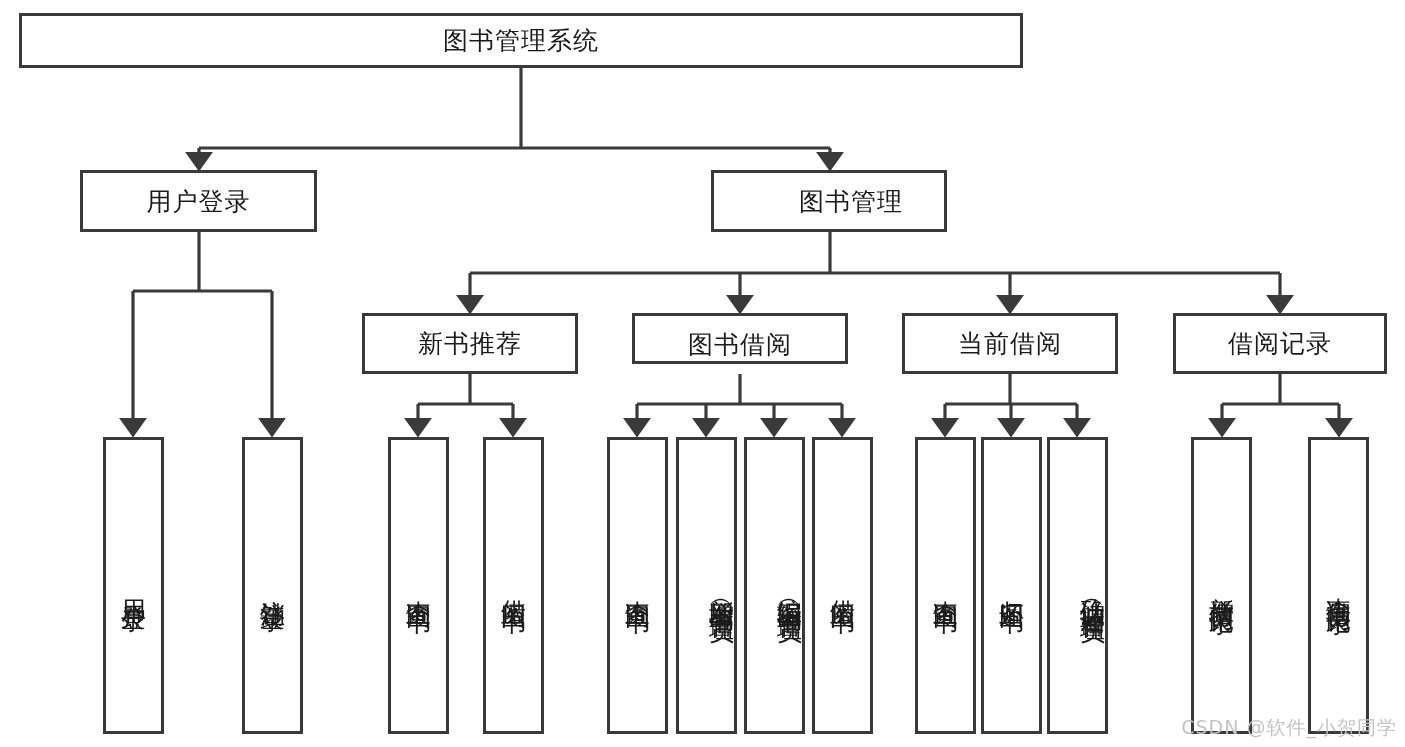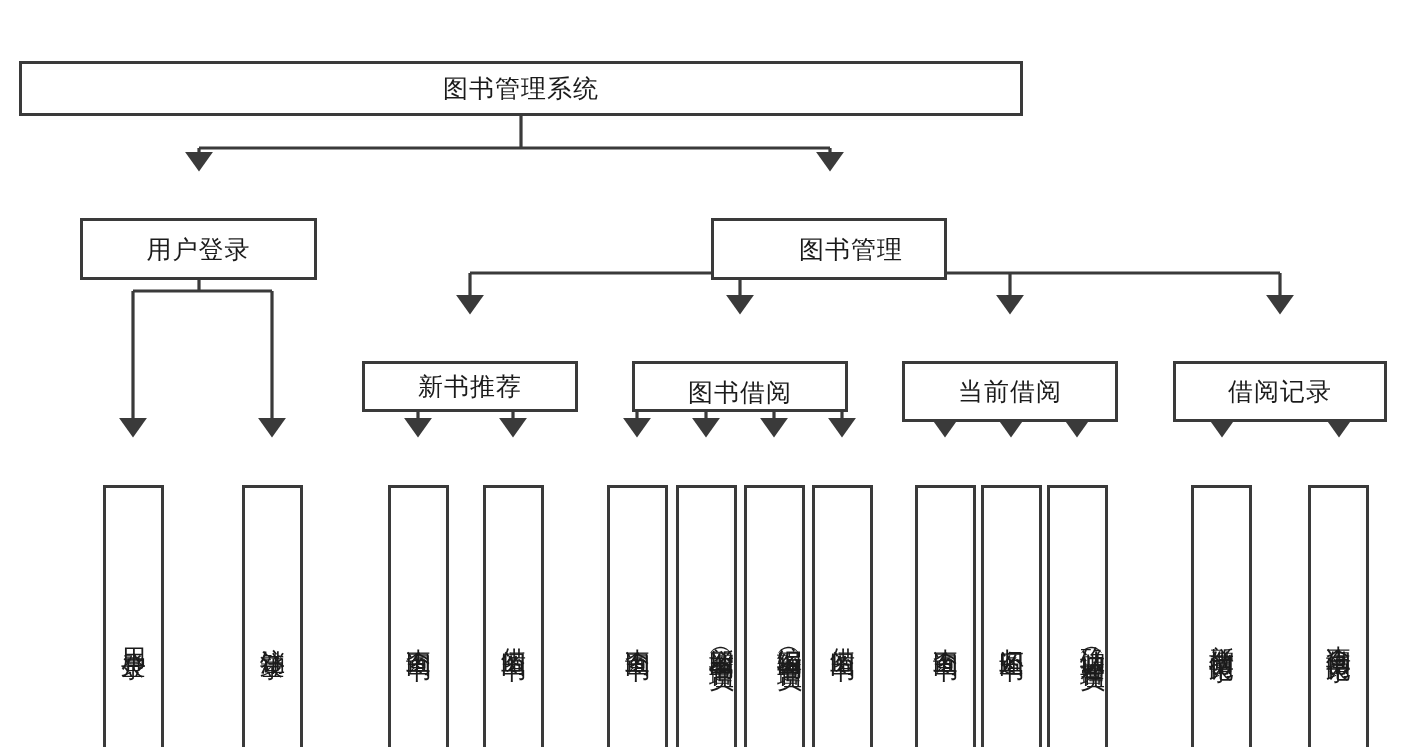--- a/index.html
+++ b/index.html
@@ -1,19 +1,19 @@
 <!DOCTYPE html>
 <html><head>
 <meta charset="utf-8">
 <style>
   html,body{margin:0;padding:0;background:#ffffff;}
   body{font-family:"DejaVu Sans","Liberation Sans",sans-serif;}
   #canvas{position:relative;width:1405px;height:747px;background:#ffffff;overflow:hidden;}
   #edges{position:absolute;left:0;top:0;width:1405px;height:747px;}
-  .node{position:absolute;box-sizing:border-box;background:#ffffff;border:3px solid #3a3a3a;display:flex;align-items:center;justify-content:center;color:#1b1b1b;margin-top:48px;}
+  .node{position:absolute;box-sizing:border-box;background:#ffffff;border:3px solid #3a3a3a;display:flex;align-items:center;justify-content:center;color:#1b1b1b;}
   .node.h{font-size:25px;letter-spacing:1px;}
   .leaf{writing-mode:vertical-rl;text-orientation:upright;font-size:25px;letter-spacing:3px;line-height:1.0;padding-top:14px;align-items:flex-start;justify-content:center;}
   .leaf.mid{align-items:center;padding-top:0;}
   .watermark{position:absolute;right:8px;bottom:6px;font-size:19px;color:#c3c3c3;letter-spacing:1px;white-space:nowrap;}
 </style>
 </head>
 <body>
 
 <div id="canvas">
 
@@ -71,21 +71,21 @@
     <span>图书管理系统</span>
   </div>
 
   <div class="node h" style="left:80px;top:170px;width:237px;height:62px;">
     <span>用户登录</span>
   </div>
   <div class="node h" style="left:711px;top:170px;width:236px;height:62px;padding-left:44px;">
     <span>图书管理</span>
   </div>
 
-  <div class="node h" style="left:362px;top:313px;width:216px;height:51px;">
+  <div class="node h" style="left:362px;top:313px;width:216px;height:61px;">
     <span>新书推荐</span>
   </div>
   <div class="node h" style="left:632px;top:313px;width:216px;height:51px;align-items:flex-end;">
     <span>图书借阅</span>
   </div>
   <div class="node h" style="left:1173px;top:313px;width:214px;height:61px;">
     <span>借阅记录</span>
   </div>
   <div class="node h" style="left:902px;top:313px;width:216px;height:61px;">
     <span>当前借阅</span>
@@ -128,13 +128,14 @@
     <span>确认归还（管理员）</span>
   </div>
 
   <div class="node leaf mid" style="left:1191px;top:437px;width:61px;height:297px;">
     <span>新增借阅记录</span>
   </div>
   <div class="node leaf mid" style="left:1308px;top:437px;width:61px;height:297px;">
     <span>查询借阅记录</span>
   </div>
 
+  <div class="watermark">CSDN @软件_小贺同学</div>
 </div>
 
 </body></html>

